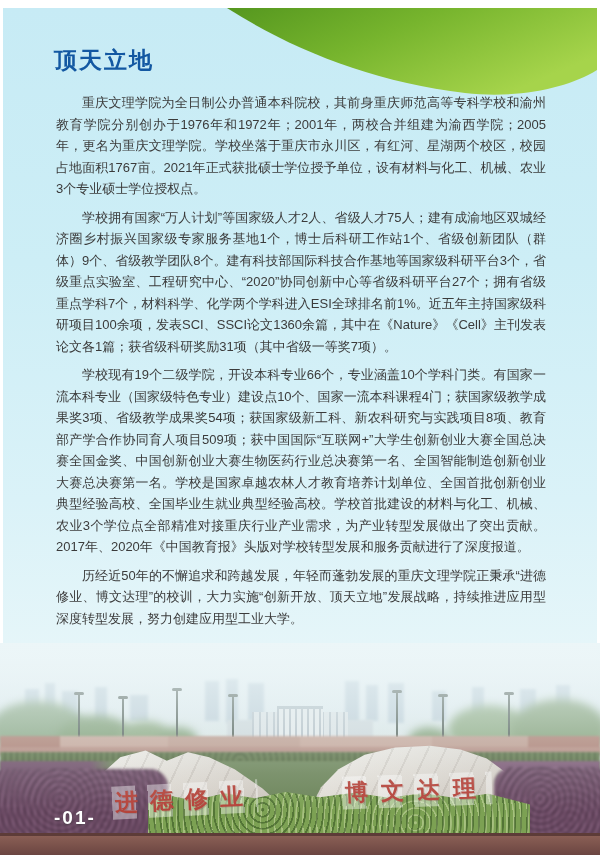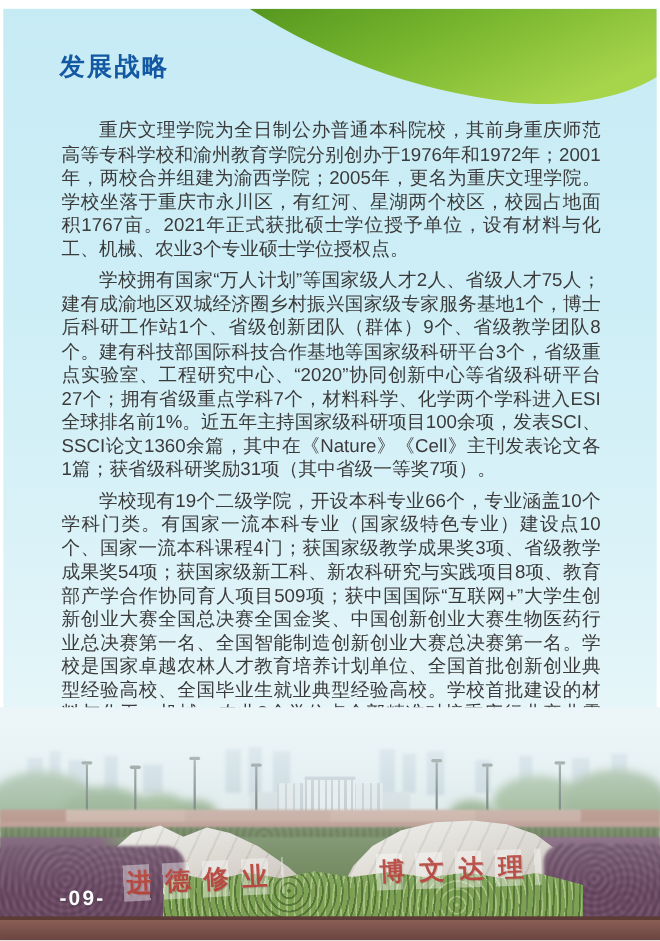--- a/index.html
+++ b/index.html
@@ -16,22 +16,22 @@
   
   .swoosh{position:absolute;top:8px;left:3px;right:3px;height:120px;}
   .swoosh svg{display:block;width:100%;height:100%;}
   
   .page-title{
     position:absolute;left:54px;top:45px;
     font-size:23px;font-weight:bold;color:#1358a2;letter-spacing:2px;
   }
   
   .content{
-    position:absolute;left:56px;right:54px;top:108px;
-    font-size:17px;line-height:21.5px;color:#3b3b3b;
+    position:absolute;left:56px;right:54px;top:92px;
+    font-size:13px;line-height:21.5px;color:#3b3b3b;
     text-align:justify;
   }
   .content p{margin:0 0 7px 0;text-indent:2em;}
   
   .photo{position:absolute;left:0;right:0;bottom:0;height:212px;overflow:hidden;}
   .photo *{position:absolute;}
   .sky{inset:0;background:linear-gradient(180deg,#eaf4f6 0%,#dfeaed 30%,#d5e1de 55%,#cbd8d0 72%,#c4d2c8 100%);}
   .tw{background:#b4c6d1;opacity:.8;filter:blur(1.6px);display:block;}
   .bldg-main{left:252px;top:69px;width:96px;height:30px;filter:blur(.6px);
     background:#dbe2e4 repeating-linear-gradient(90deg,rgba(110,130,145,.35) 0 2px,transparent 2px 7px);}
@@ -99,21 +99,21 @@
       <linearGradient id="gr" x1="0" y1="0" x2="1" y2="0.55">
         <stop offset="0" stop-color="#55971f"></stop>
         <stop offset="0.45" stop-color="#76b42d"></stop>
         <stop offset="1" stop-color="#a6d44b"></stop>
       </linearGradient>
     </defs>
     <path d="M224,0 C290,42 370,74 462,85 C515,91 565,80 594,62 L594,0 Z" fill="url(#gr)"></path>
   </svg>
 </div>
 
-<div class="page-title">发展战略</div>
+<div class="page-title">顶天立地</div>
 
 <div class="content">
   <p>重庆文理学院为全日制公办普通本科院校，其前身重庆师范高等专科学校和渝州教育学院分别创办于1976年和1972年；2001年，两校合并组建为渝西学院；2005年，更名为重庆文理学院。学校坐落于重庆市永川区，有红河、星湖两个校区，校园占地面积1767亩。2021年正式获批硕士学位授予单位，设有材料与化工、机械、农业3个专业硕士学位授权点。</p>
   <p>学校拥有国家“万人计划”等国家级人才2人、省级人才75人；建有成渝地区双城经济圈乡村振兴国家级专家服务基地1个，博士后科研工作站1个、省级创新团队（群体）9个、省级教学团队8个。建有科技部国际科技合作基地等国家级科研平台3个，省级重点实验室、工程研究中心、“2020”协同创新中心等省级科研平台27个；拥有省级重点学科7个，材料科学、化学两个学科进入ESI全球排名前1%。近五年主持国家级科研项目100余项，发表SCI、SSCI论文1360余篇，其中在《Nature》《Cell》主刊发表论文各1篇；获省级科研奖励31项（其中省级一等奖7项）。</p>
   <p>学校现有19个二级学院，开设本科专业66个，专业涵盖10个学科门类。有国家一流本科专业（国家级特色专业）建设点10个、国家一流本科课程4门；获国家级教学成果奖3项、省级教学成果奖54项；获国家级新工科、新农科研究与实践项目8项、教育部产学合作协同育人项目509项；获中国国际“互联网+”大学生创新创业大赛全国总决赛全国金奖、中国创新创业大赛生物医药行业总决赛第一名、全国智能制造创新创业大赛总决赛第一名。学校是国家卓越农林人才教育培养计划单位、全国首批创新创业典型经验高校、全国毕业生就业典型经验高校。学校首批建设的材料与化工、机械、农业3个学位点全部精准对接重庆行业产业需求，为产业转型发展做出了突出贡献。2017年、2020年《中国教育报》头版对学校转型发展和服务贡献进行了深度报道。</p>
   <p>历经近50年的不懈追求和跨越发展，年轻而蓬勃发展的重庆文理学院正秉承“进德修业、博文达理”的校训，大力实施“创新开放、顶天立地”发展战略，持续推进应用型深度转型发展，努力创建应用型工业大学。</p>
 </div>
 
 <div class="photo">
   <div class="sky"></div>
@@ -168,14 +168,14 @@
   <div class="stone-text l">进德修业</div>
   <div class="stone-text r">博文达理</div>
 
   <div class="purplehedge left"></div>
   <div class="purplehedge right"></div>
   <div class="fronthedge"></div>
 
   <div class="pavement"></div>
   <div class="haze"></div>
 
-  <div class="page-number">-09-</div>
+  <div class="page-number">-01-</div>
 </div>
 
 </body></html>

